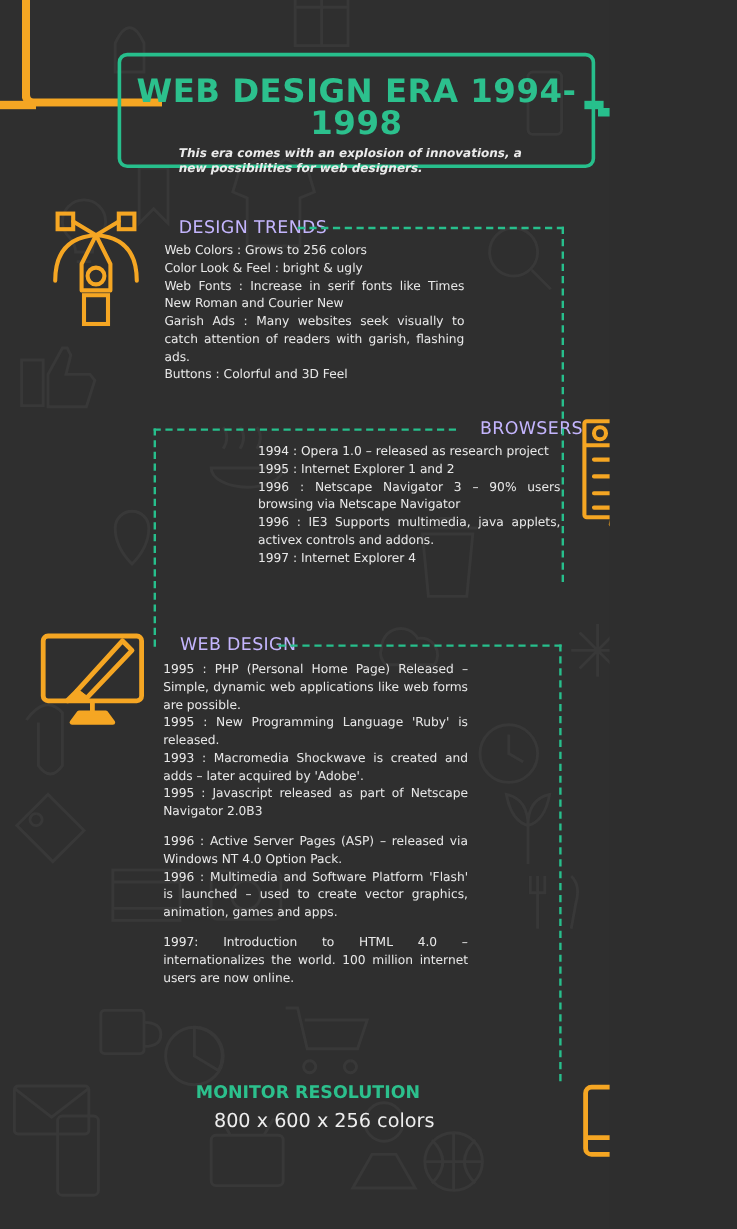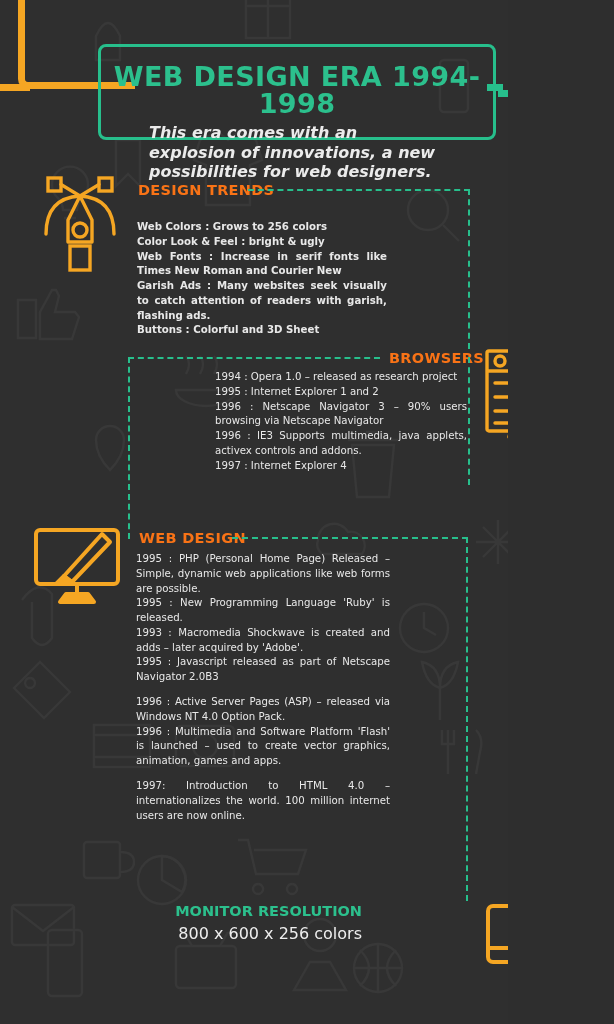--- a/index.html
+++ b/index.html
@@ -83,35 +83,36 @@
     letter-spacing: 0.4px;
     color: #2CC08D;
     text-align: center;
     line-height: 1;
     margin: 6px 0 6px 0;
   }
   #title-sub {
     font-family: "DejaVu Sans", sans-serif;
     font-style: italic;
     font-weight: bold;
-    font-size: 16px;
+    font-size: 10px;
     color: #ebebeb;
     line-height: 1.22;
     padding: 0 48px 0 48px;
   }
 
   
   .sec-head {
     position: absolute;
     font-family: "DejaVu Sans", sans-serif;
-    font-weight: bold;
+    font-weight: normal;
     font-size: 14.5px;
     letter-spacing: 0.3px;
-    color: #f97316;
+    color: #c4b5fd;
     white-space: nowrap;
+    margin-left: 11px;
   }
 
   
   .dashbox {
     position: absolute;
     border: 2px dashed #27BF8C;
     box-sizing: border-box;
   }
 
   
@@ -125,21 +126,21 @@
   .body-text p { margin: 0; }
   .just { text-align: justify; }
   .gap { height: 10px; }
 
   
   .icon-wrap { position: absolute; }
 
   
   #mres-head {
     position: absolute;
-    right: 146px;
+    right: 158px;
     top: 903px;
     font-family: "DejaVu Sans", sans-serif;
     font-weight: bold;
     font-size: 14.5px;
     color: #2CC08D;
     white-space: nowrap;
   }
   #mres-val {
     position: absolute;
     right: 146px;
@@ -266,26 +267,26 @@
       <path d="M8 62 Q8 26 42 24 Q76 26 76 62" stroke-linecap="round"></path>
       <path d="M42 24 L30 48 L30 70 L54 70 L54 48 Z" stroke-linejoin="round"></path>
       <circle cx="42" cy="58" r="7"></circle>
       <rect x="32" y="74" width="20" height="24"></rect>
     </svg>
   </div>
 
   <div class="sec-head" style="left:138px; top:182px;">DESIGN TRENDS</div>
   <div class="dashbox" style="left:248px; top:189px; width:222px; height:160px; border-left:none; border-bottom:none;"></div>
 
-  <div class="body-text" style="left:137px; top:220px; width:250px;font-weight:bold;">
+  <div class="body-text" style="left:137px; top:203px; width:250px;">
     <p>Web Colors : Grows to 256 colors</p>
     <p>Color Look &amp; Feel : bright &amp; ugly</p>
     <p class="just">Web Fonts : Increase in serif fonts like Times New Roman and Courier New</p>
     <p class="just">Garish Ads : Many websites seek visually to catch attention of readers with garish, flashing ads.</p>
-    <p>Buttons : Colorful and 3D Sheet</p>
+    <p>Buttons : Colorful and 3D Feel</p>
   </div>
 
   <div class="icon-wrap" style="left:482px; top:345px;">
     <svg width="94" height="94" viewBox="0 0 94 94" fill="none" stroke="#F5A623" stroke-width="3.4">
       <rect x="5" y="6" width="84" height="80" rx="2"></rect>
       <path d="M5 26 L89 26"></path>
       <circle cx="18" cy="16" r="5"></circle>
       <circle cx="34" cy="16" r="5"></circle>
       <circle cx="50" cy="16" r="5"></circle>
       <path d="M62 16 L79 16" stroke-linecap="round"></path>

